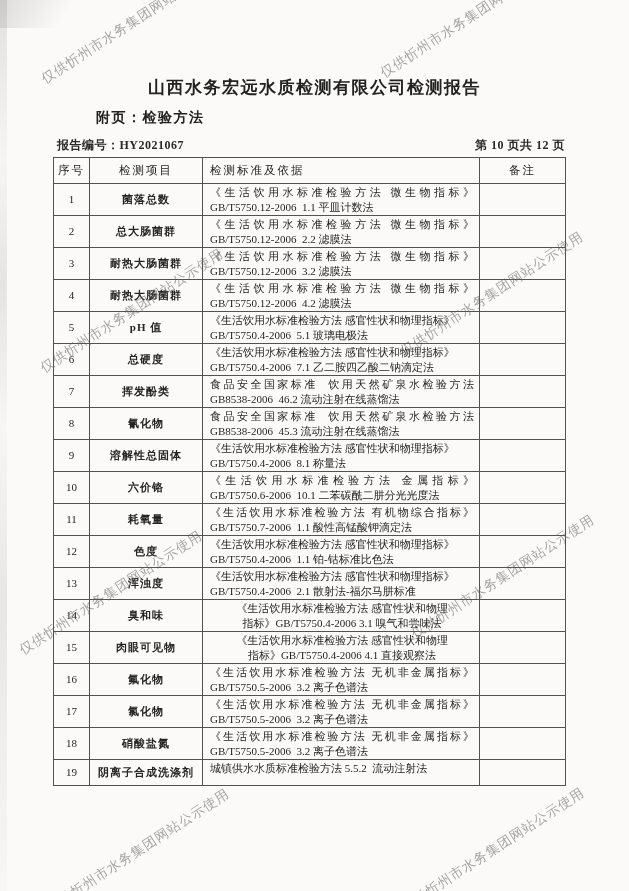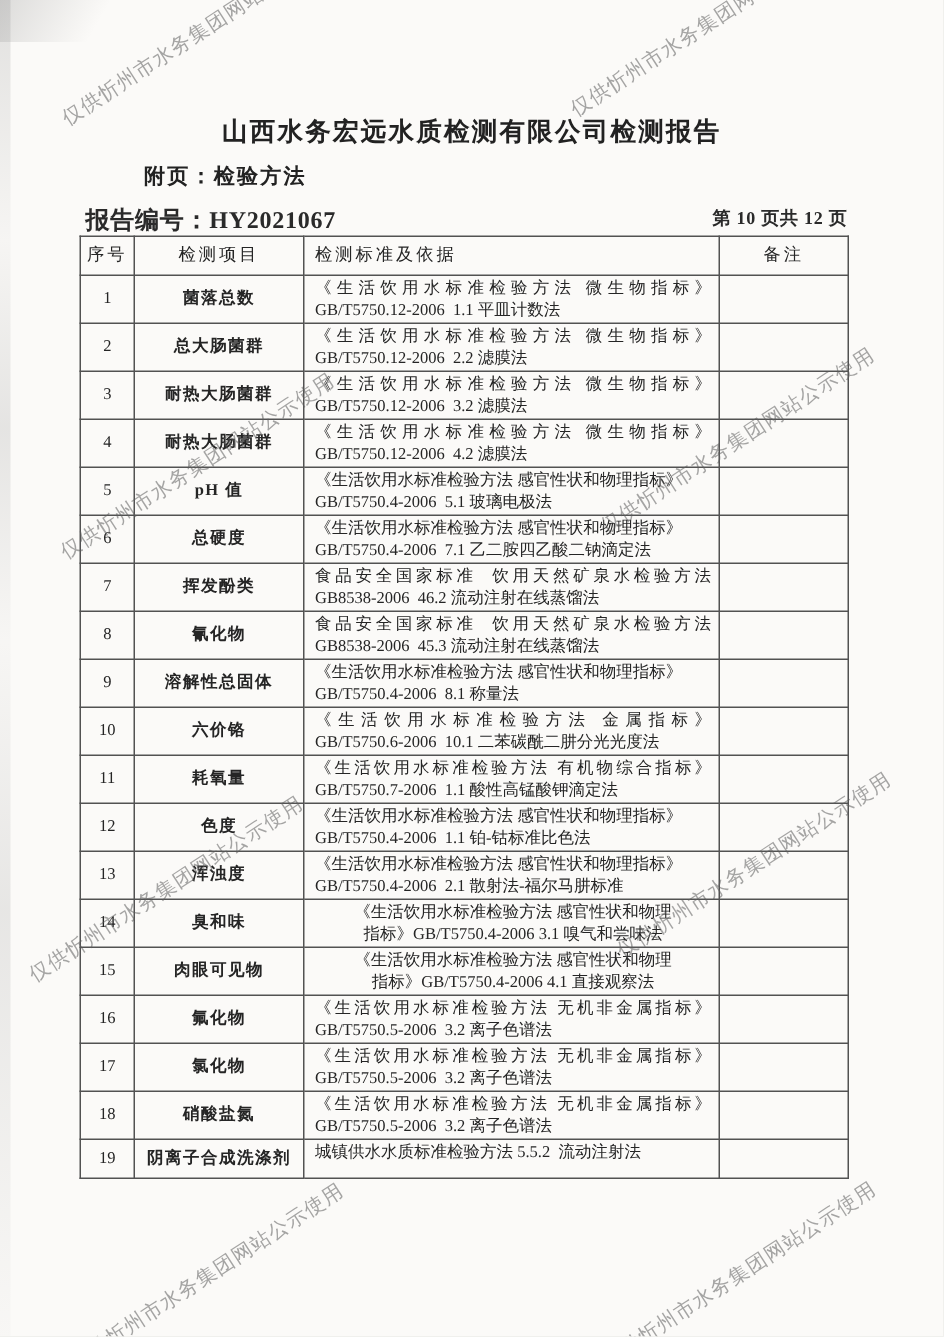--- a/index.html
+++ b/index.html
@@ -35,21 +35,21 @@
     font-family:"Liberation Sans", sans-serif; font-weight:bold;
     font-size:17px; letter-spacing:1.5px; color:#222;
   }
   .subtitle {
     position:absolute; left:56px; top:109px;
     font-family:"Liberation Sans", sans-serif; font-weight:bold;
     font-size:14px; letter-spacing:1.5px; color:#222;margin-left:40px;
   }
   .report-no {
     position:absolute; left:57px; top:137px;
-    font-size:16px; font-weight:600; letter-spacing:.5px; color:#2a2a2a;
+    font-size:12px; font-weight:600; letter-spacing:.5px; color:#2a2a2a;
   }
   .page-info {
     position:absolute; right:64px; top:137px;
     font-size:12px; font-weight:600; letter-spacing:.5px; color:#2a2a2a;
   }
 
   table.methods {
     position:absolute; left:53px; top:157px; width:512px;
     border-collapse:collapse; table-layout:fixed;
     font-size:11px; line-height:14.5px; color:#252525;

